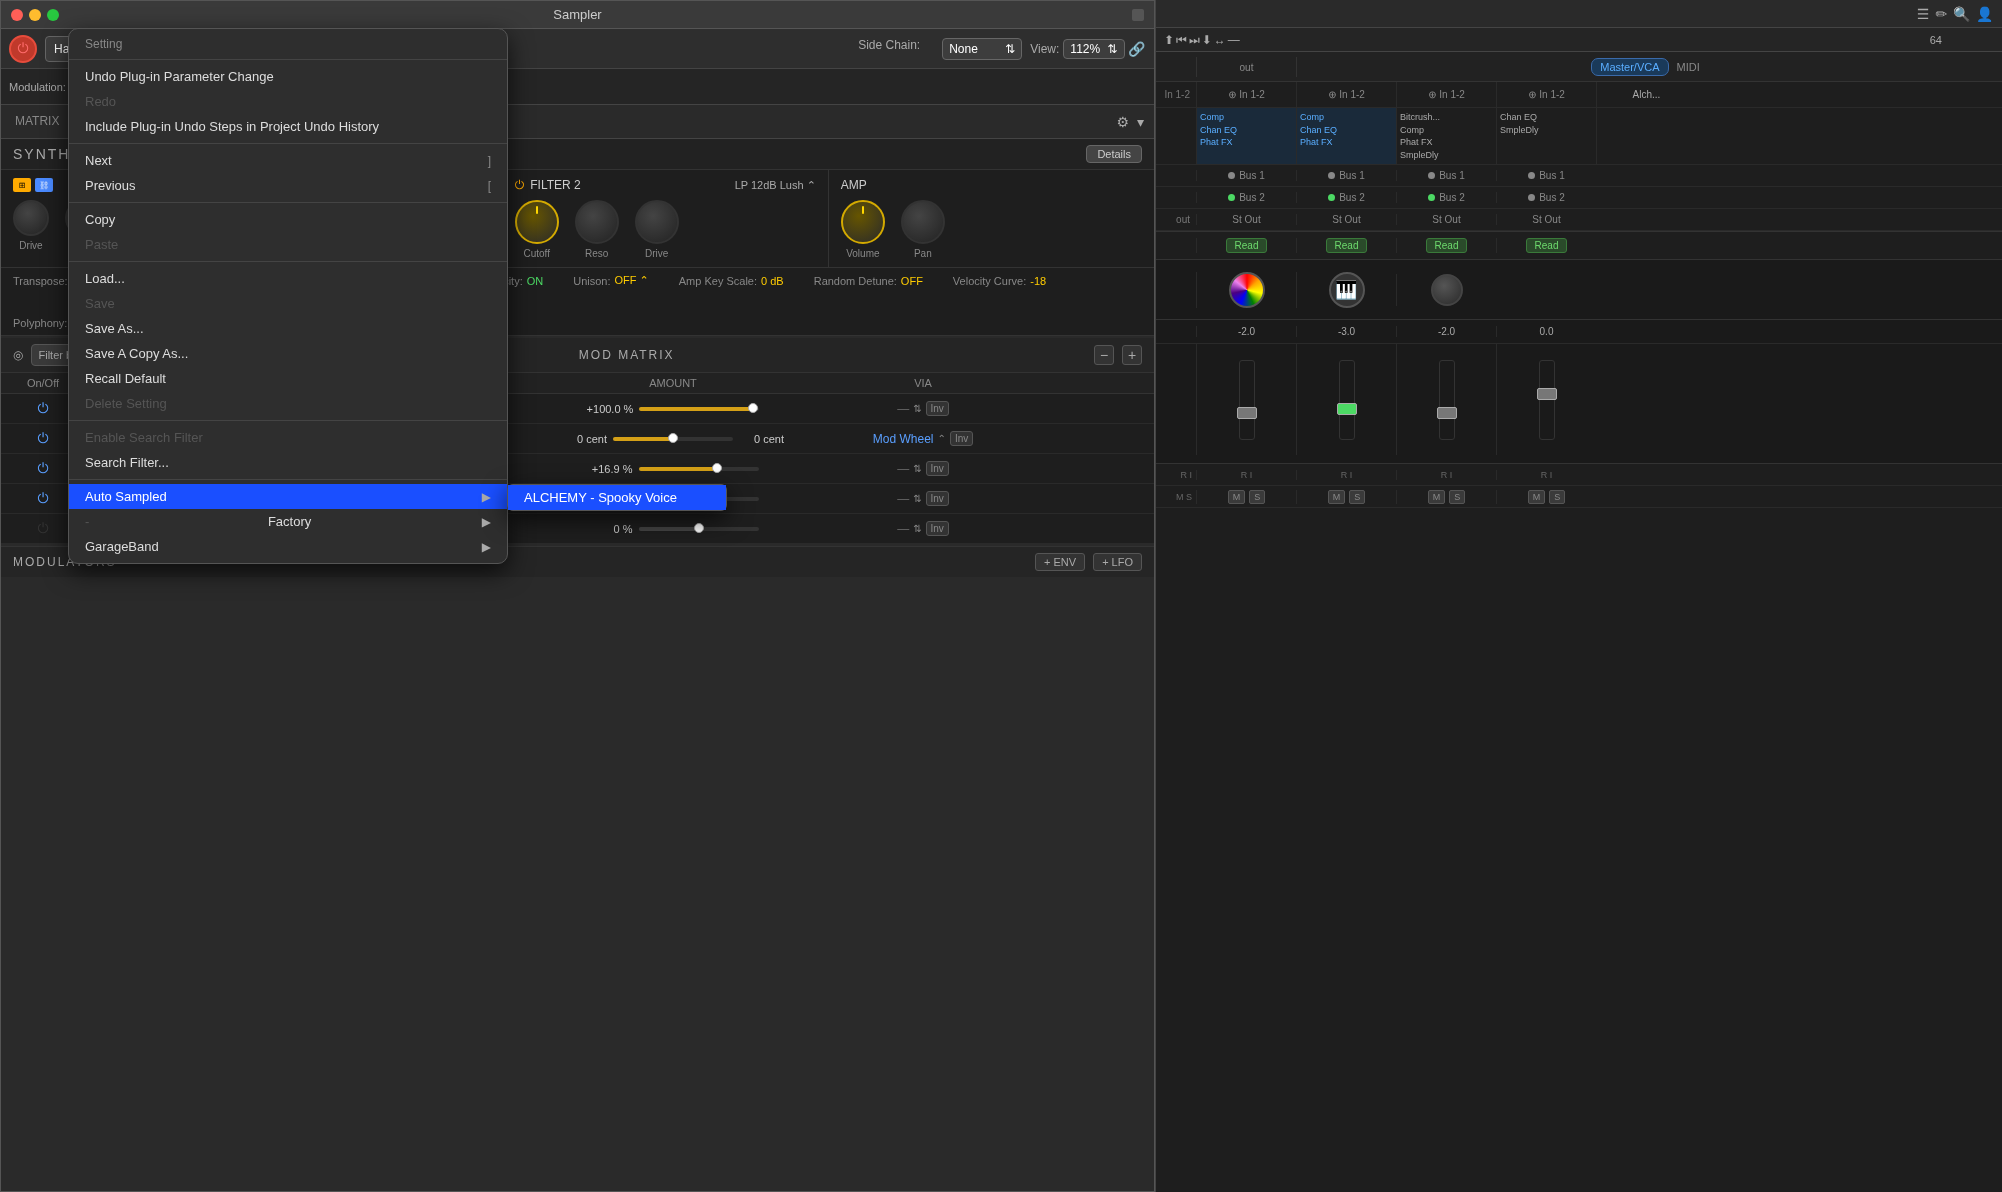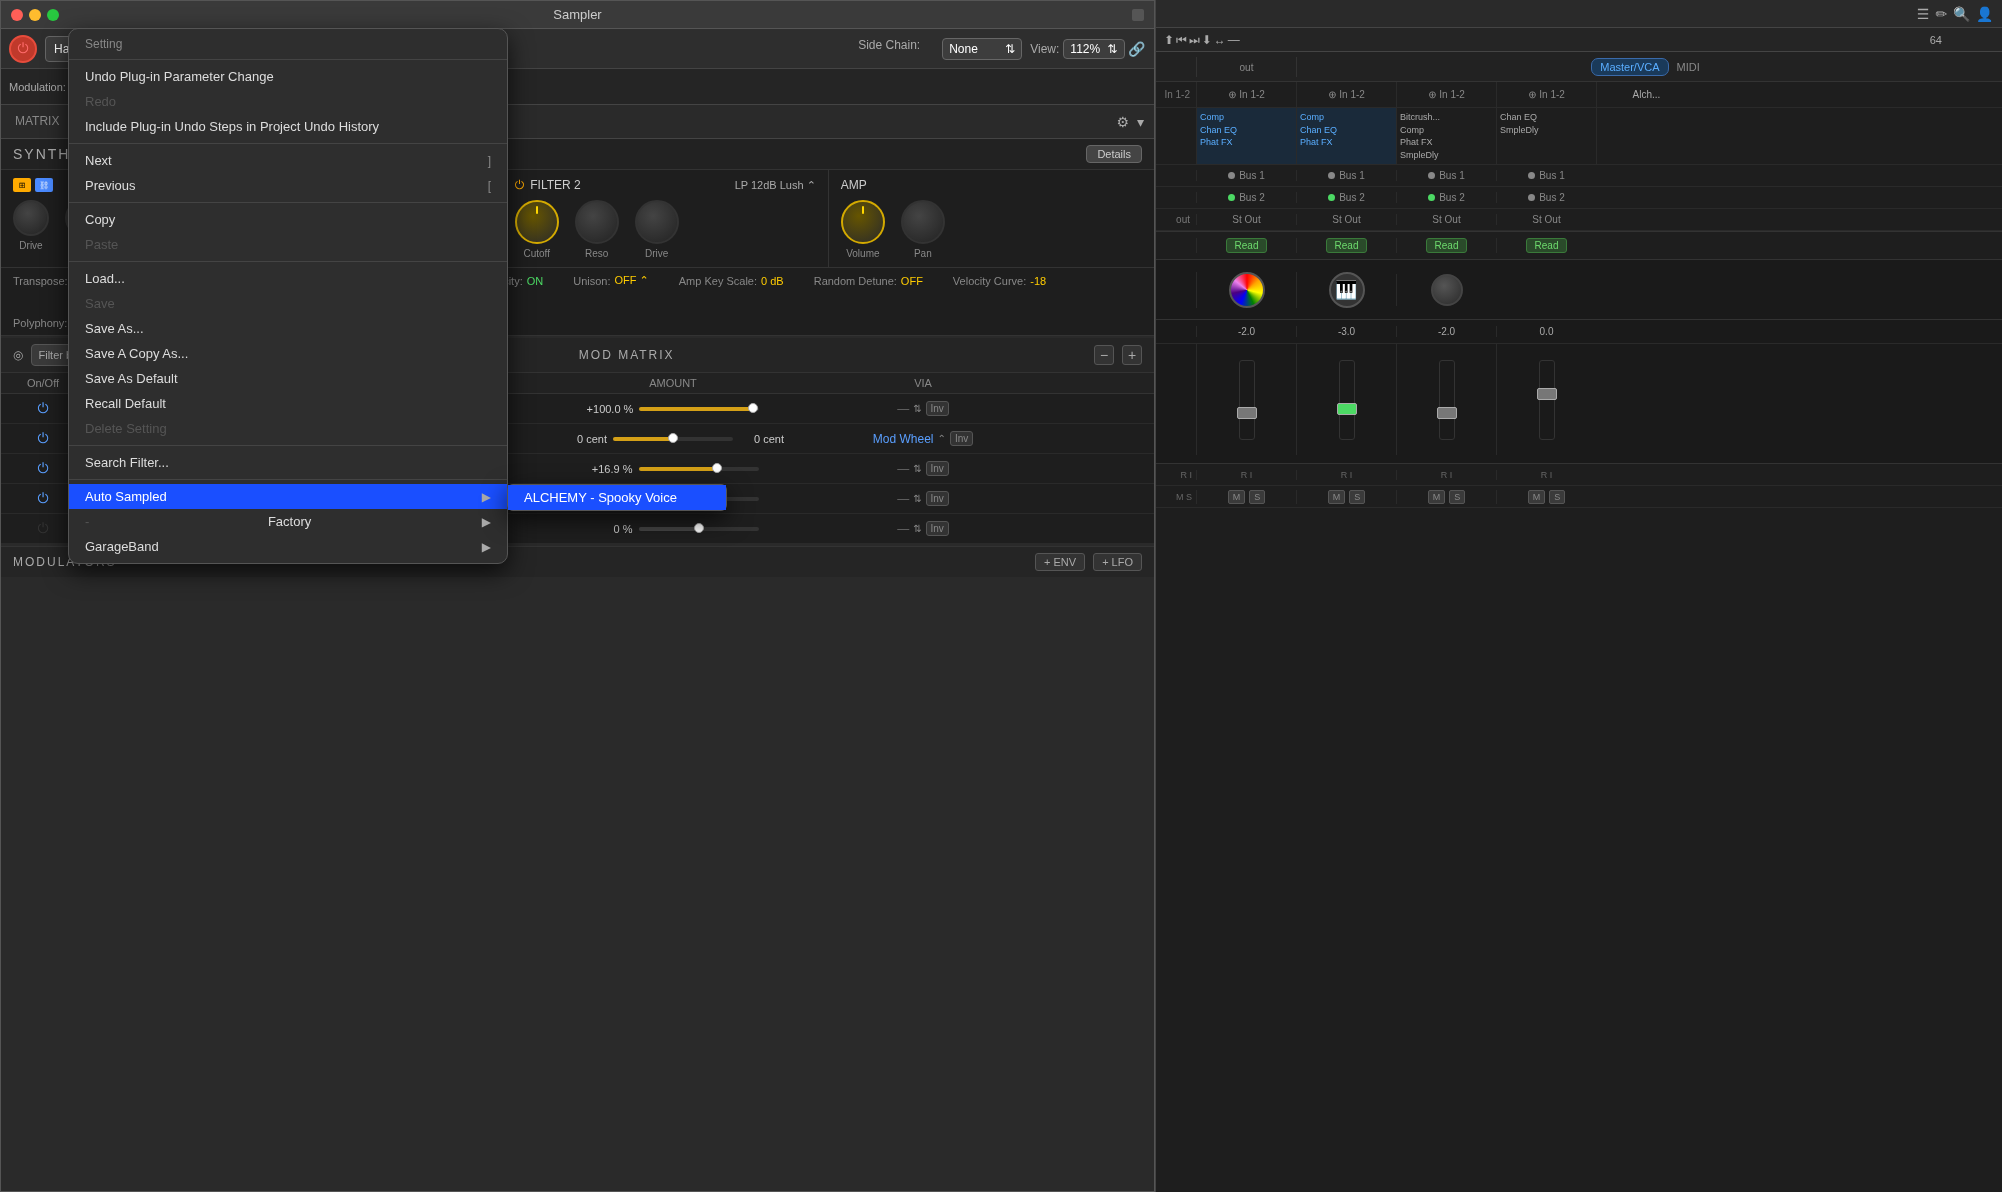--- a/index.html
+++ b/index.html
@@ -1060,31 +1060,31 @@
       <div class="ctx-item disabled">
         <span>Save</span>
       </div>
       <div class="ctx-item">
         <span>Save As...</span>
       </div>
       <div class="ctx-item">
         <span>Save A Copy As...</span>
       </div>
       <div class="ctx-item">
-        <span>Save As Default</span>
-      </div>
-      <div class="ctx-item">
         <span>Recall Default</span>
       </div>
       <div class="ctx-item disabled">
         <span>Delete Setting</span>
       </div>
     </div>
 
     <div class="ctx-section">
+      <div class="ctx-item disabled">
+        <span>Enable Search Filter</span>
+      </div>
       <div class="ctx-item">
         <span>Search Filter...</span>
       </div>
     </div>
 
     <div class="ctx-section" style="position:relative;">
       <div class="ctx-item highlighted submenu-parent" style="position:relative;">
         <span>Auto Sampled</span>
         <span class="ctx-arrow">▶</span>
 

